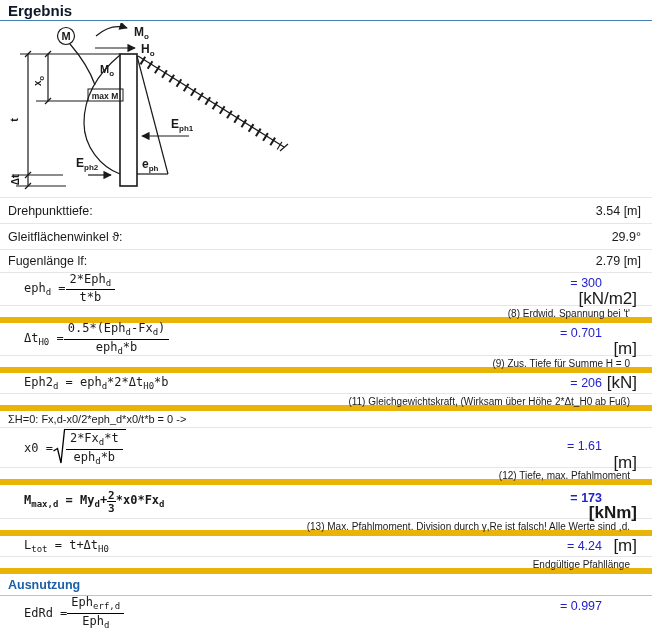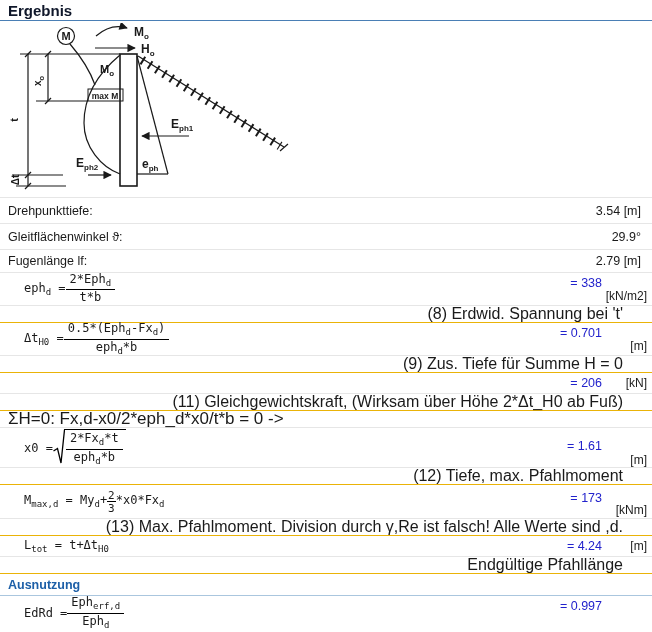--- a/index.html
+++ b/index.html
@@ -23,41 +23,41 @@
 
   .frow { position: relative; border-bottom: 1px solid #e6e6e6; }
   .frac-row { height: 33px; }
   .fx { display: inline-flex; align-items: center; padding-left: 24px; height: 100%; }
   .mono, .frac, .sfrac { font-family: "DejaVu Sans Mono", monospace; font-size: 12px; }
   sub { font-size: 9px; font-family: "DejaVu Sans Mono", monospace; }
   .frac { display: inline-block; text-align: center; line-height: 1.15; }
   .frac .num { display: block; border-bottom: 1px solid #000; padding: 0 4px 1px 4px; }
   .frac .den { display: block; padding: 1px 4px 0 4px; }
   .fval { position: absolute; right: 50px; top: 3px; color: #2222cc; font-size: 12.5px; }
-  .funit { position: absolute; right: 5px; top: 16px; font-size: 12px; }
+  .funit { position: absolute; right: 15px; top: 16px; font-size: 17px; }
   .line-row { height: 21px; display: flex; align-items: center; }
   .line-row .fval, .line-row .funit { top: 50%; transform: translateY(-50%); }
 
   .crow {
-    height: 17px; line-height: 16px; text-align: right; padding-right: 29px;
-    font-size: 16px; border-bottom: 1px solid #eab308;
+    height: 17px; line-height: 16px; text-align: right; padding-right: 22px;
+    font-size: 10px; border-bottom: 6px solid #eab308;
   }
   .trow {
     height: 17px; line-height: 16px; padding-left: 8px;
-    font-size: 17px; border-bottom: 1px solid #e6e6e6;
+    font-size: 11px; border-bottom: 1px solid #e6e6e6;
   }
 
   .sqrt-row { height: 40px; }
   .sqrt { display: inline-flex; align-items: flex-start; }
   .sqrt svg { display: block; margin-right: -1px; }
   .sqrt-inner { border-top: 1.3px solid #000; padding: 2px 3px 0 2px; }
   .sqrt-row .fval { top: 11px; }
   .sqrt-row .funit { top: 25px; }
 
-  .mfrac-row { height: 34px; }
+  .mfrac-row { height: 34px; font-weight: bold; }
   .mfrac-row .fval { top: 6px; margin-left: 41px; }
   .mfrac-row .funit { top: 18px; }
   .sfrac { display: inline-block; text-align: center; line-height: 1.0; font-size: 11px; }
   .sfrac .num { display: block; border-bottom: 1px solid #000; padding: 0 1px; }
   .sfrac .den { display: block; padding-top: 1px; }
 
   .h2 {
     color: #1d5fa7; font-weight: bold; font-size: 12.5px;
     padding: 4px 0 0 8px; border-bottom: 1px solid #aac6de; height: 22px;
   }
@@ -144,39 +144,42 @@
     </div>
 
     <div class="frow frac-row">
       <div class="fx">
         <span class="mono">eph<sub>d</sub> = </span>
         <span class="frac">
             <span class="num">2*Eph<sub>d</sub></span>
             <span class="den">t*b</span>
           </span>
       </div>
-      <span class="fval">= 338</span>
+      <span class="fval">= 300</span>
       <span class="funit">[kN/m2]</span>
     </div>
     <div class="crow">(8) Erdwid. Spannung bei 't'</div>
 
     <div class="frow frac-row">
       <div class="fx">
         <span class="mono">Δt<sub>H0</sub> = </span>
         <span class="frac">
             <span class="num">0.5*(Eph<sub>d</sub>-Fx<sub>d</sub>)</span>
             <span class="den">eph<sub>d</sub>*b</span>
           </span>
       </div>
       <span class="fval">= 0.701</span>
       <span class="funit">[m]</span>
     </div>
     <div class="crow">(9) Zus. Tiefe für Summe H = 0</div>
 
     <div class="frow line-row">
+      <div class="fx">
+        <span class="mono">Eph2<sub>d</sub> = eph<sub>d</sub>*2*Δt<sub>H0</sub>*b</span>
+      </div>
       <span class="fval">= 206</span>
       <span class="funit">[kN]</span>
     </div>
     <div class="crow">(11) Gleichgewichtskraft, (Wirksam über Höhe 2*Δt_H0 ab Fuß)</div>
 
     <div class="trow">ΣH=0: Fx,d-x0/2*eph_d*x0/t*b = 0 -&gt;</div>
 
     <div class="frow sqrt-row">
       <div class="fx">
         <span class="mono">x0 = </span>

